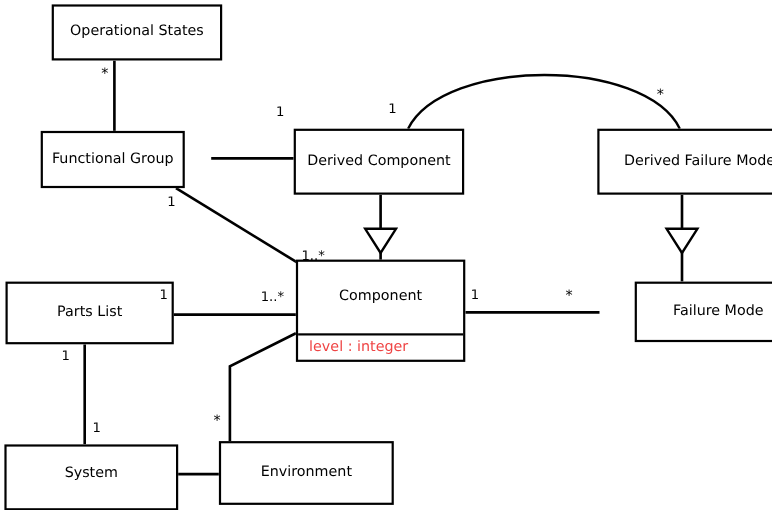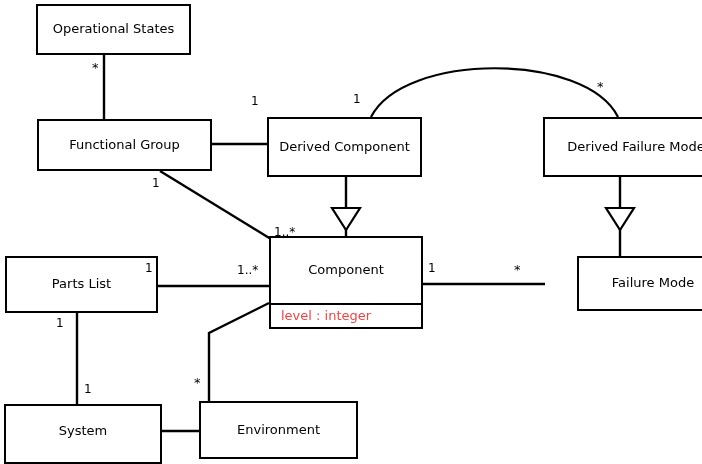--- a/index.html
+++ b/index.html
@@ -92,25 +92,25 @@
 
     <polyline points="269,303 209,333 209,401" fill="none" stroke="#000000" stroke-width="2.4"></polyline>
 
     <line x1="346" y1="177" x2="346" y2="252" stroke="#000000" stroke-width="2.4"></line>
     <polygon points="332,208 360,208 346,230" fill="#ffffff" stroke="#000000" stroke-width="2.2" stroke-linejoin="miter"></polygon>
 
     <line x1="620" y1="177" x2="620" y2="256" stroke="#000000" stroke-width="2.4"></line>
     <polygon points="606,208 634,208 620,230" fill="#ffffff" stroke="#000000" stroke-width="2.2" stroke-linejoin="miter"></polygon>
   </svg>
 
-  <div class="uml-class" style="left:36px; top:4px; width:155px; height:51px;">
+  <div class="uml-class" style="left:47px; top:4px; width:155px; height:51px;">
     <div class="uml-name">Operational States</div>
   </div>
 
-  <div class="uml-class" style="left:37px; top:119px; width:175px; height:52px;">
+  <div class="uml-class" style="left:37px; top:119px; width:131px; height:52px;">
     <div class="uml-name">Functional Group</div>
   </div>
 
   <div class="uml-class" style="left:267px; top:117px; width:155px; height:60px;">
     <div class="uml-name">Derived Component</div>
   </div>
 
   <div class="uml-class" style="left:543px; top:117px; width:186px; height:60px;">
     <div class="uml-name">Derived Failure Mode</div>
   </div>

